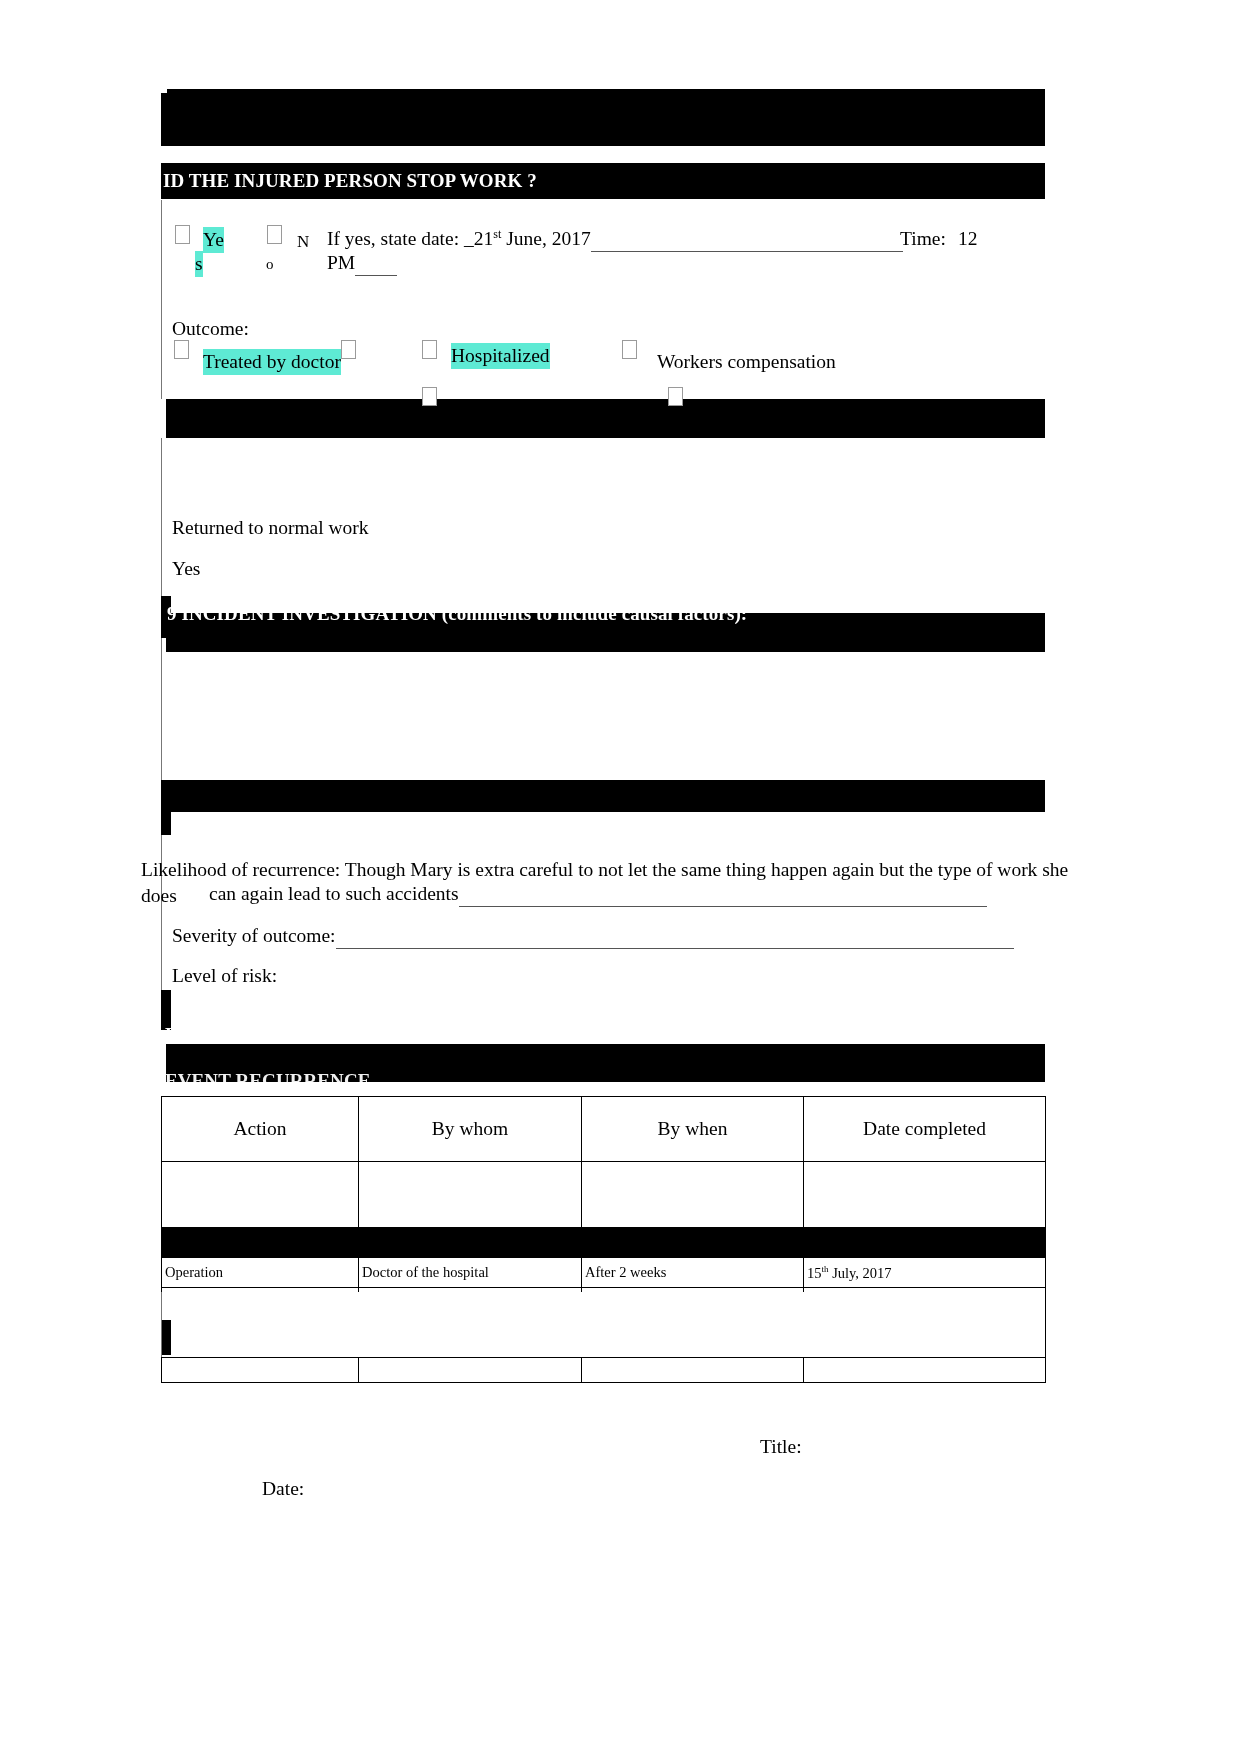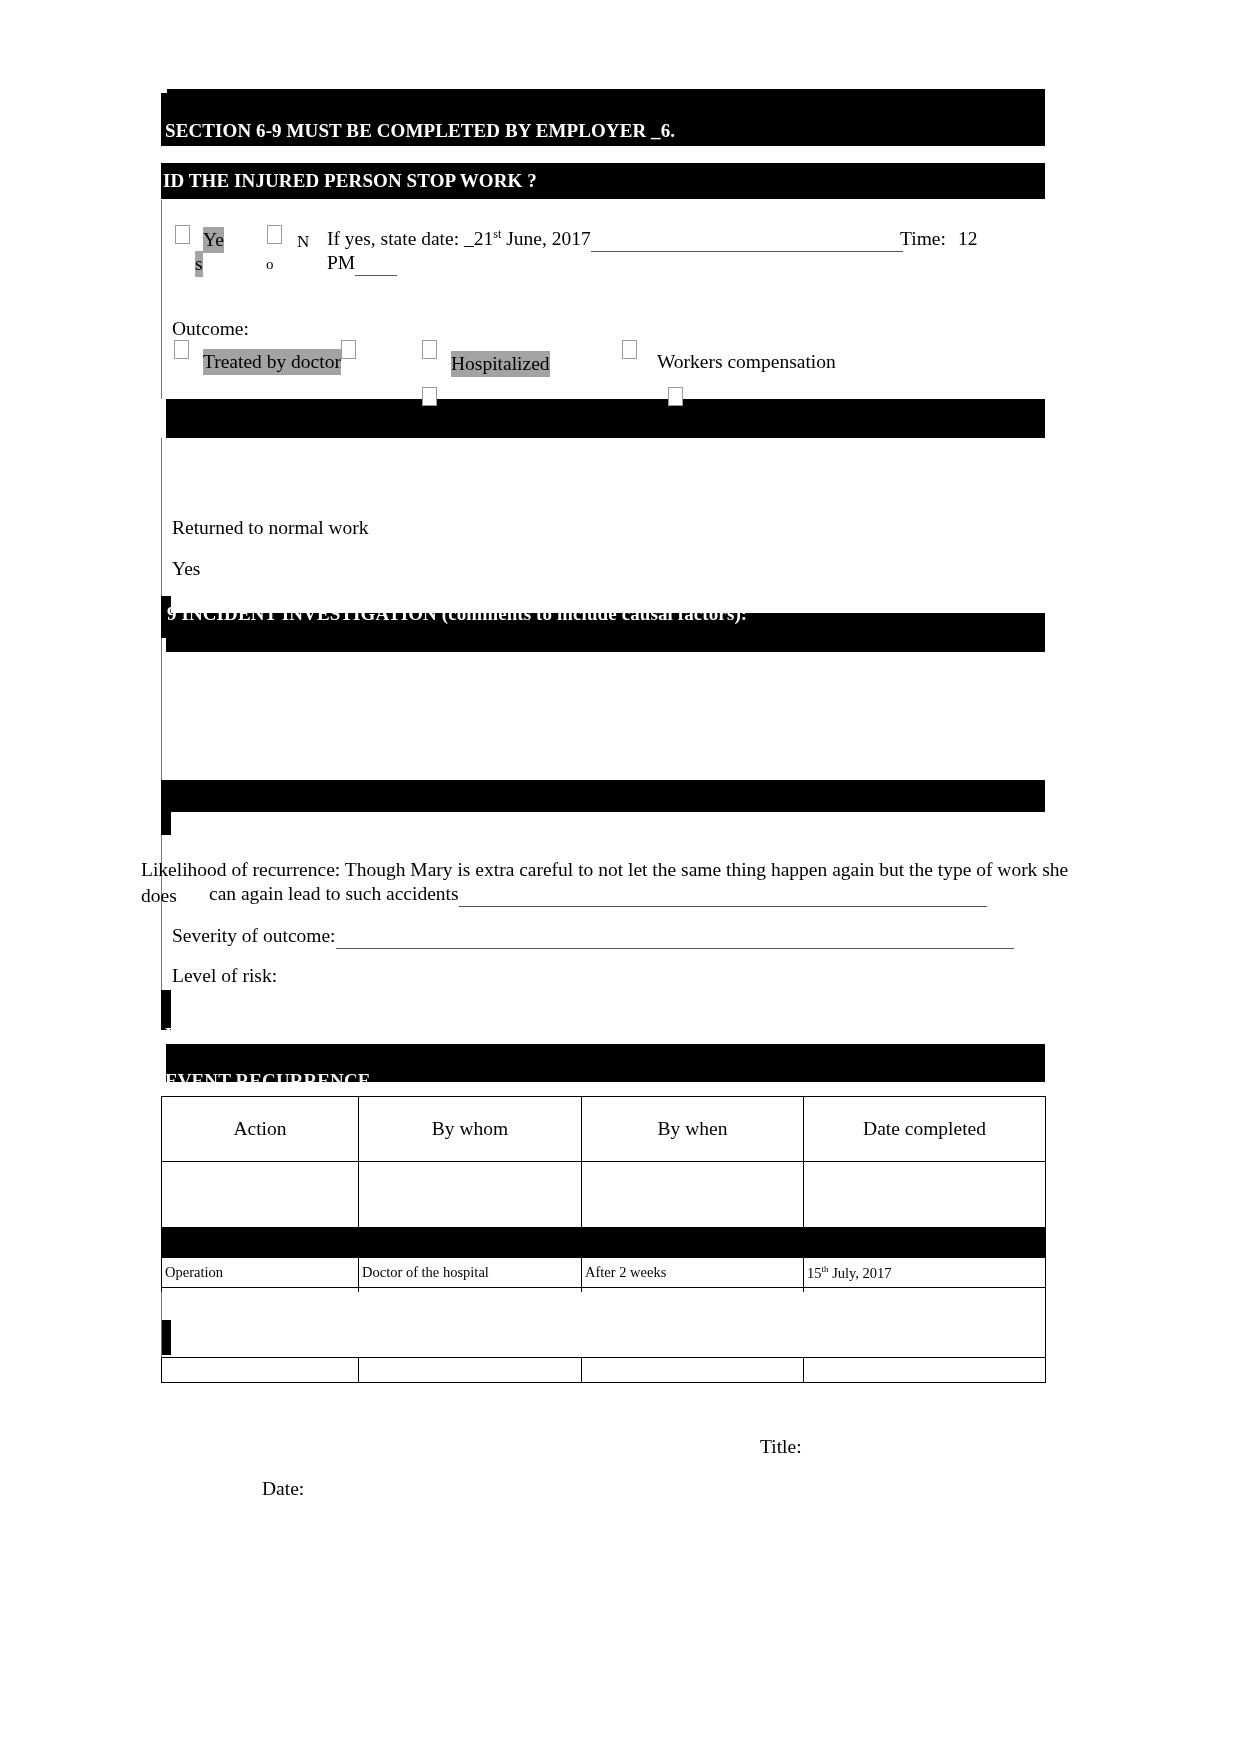--- a/index.html
+++ b/index.html
@@ -36,21 +36,21 @@
   }
   .txt {
     position: absolute;
     font-size: 19.5px;
     line-height: 1.32;
     white-space: nowrap;
     font-family: "Liberation Serif", "DejaVu Serif", serif;
   }
   .txt.wrap { white-space: normal; }
   .sup { font-size: 0.62em; vertical-align: super; }
-  .hl { background: #a3a3a3; }
+  .hl { background: #5eead4; }
   .chk {
     position: absolute;
     width: 15px;
     height: 19px;
     border: 1px solid #9a9a9a;
     background: #ffffff;
     box-sizing: border-box;
   }
   .vrule {
     position: absolute;
@@ -99,21 +99,20 @@
     vertical-align: bottom;
   }
 </style>
 </head>
 <body>
 
 <div class="page">
 
   <div class="band" style="left:161px; top:89px; width:884px; height:57px;"></div>
   <div class="abs" style="left:161px; top:89px; width:6px; height:4px; background:#ffffff;"></div>
-  <div class="band-label" style="left:165px; top:120px;">SECTION 6-9 MUST BE COMPLETED BY EMPLOYER  _6.</div>
 
   <div class="band" style="left:161px; top:163px; width:884px; height:36px;"></div>
   <div class="band-label" style="left:163px; top:170px;">ID THE INJURED PERSON STOP WORK ?</div>
 
   <div class="vrule" style="left:161px; top:200px; width:1px; height:800px; background:#777;"></div>
 
   <div class="chk" style="left:175px; top:225px;"></div>
   <div class="txt hl" style="left:203px; top:227px;">Ye</div>
   <div class="txt hl" style="left:195px; top:251px;">s</div>
 
@@ -132,21 +131,21 @@
   </div>
 
   <div class="txt" style="left:172px; top:293px;margin-top:23px;">Outcome:</div>
 
   <div class="chk" style="left:174px; top:340px;"></div>
   <div class="txt hl" style="left:203px; top:349px;">Treated by doctor</div>
 
   <div class="chk" style="left:341px; top:340px;"></div>
 
   <div class="chk" style="left:422px; top:340px;"></div>
-  <div class="txt hl" style="left:451px; top:351px;font-family:Liberation Serif, serif;">Hospitalized</div>
+  <div class="txt hl" style="left:451px; top:343px;font-family:Liberation Serif, serif;">Hospitalized</div>
 
   <div class="chk" style="left:622px; top:340px;"></div>
   <div class="txt" style="left:657px; top:349px;">Workers compensation</div>
 
   <div class="chk" style="left:422px; top:387px; z-index:5;"></div>
   <div class="chk" style="left:668px; top:387px; z-index:5;"></div>
 
   <div class="band" style="left:166px; top:399px; width:879px; height:39px;"></div>
   <div class="abs" style="left:161px; top:399px; width:5px; height:39px; background:#ffffff;"></div>
 

